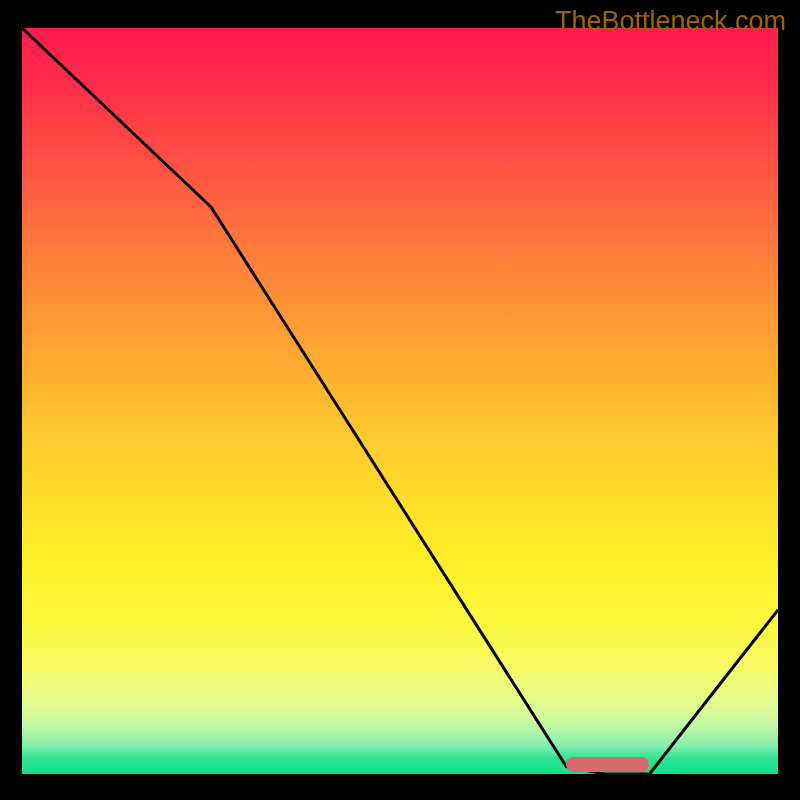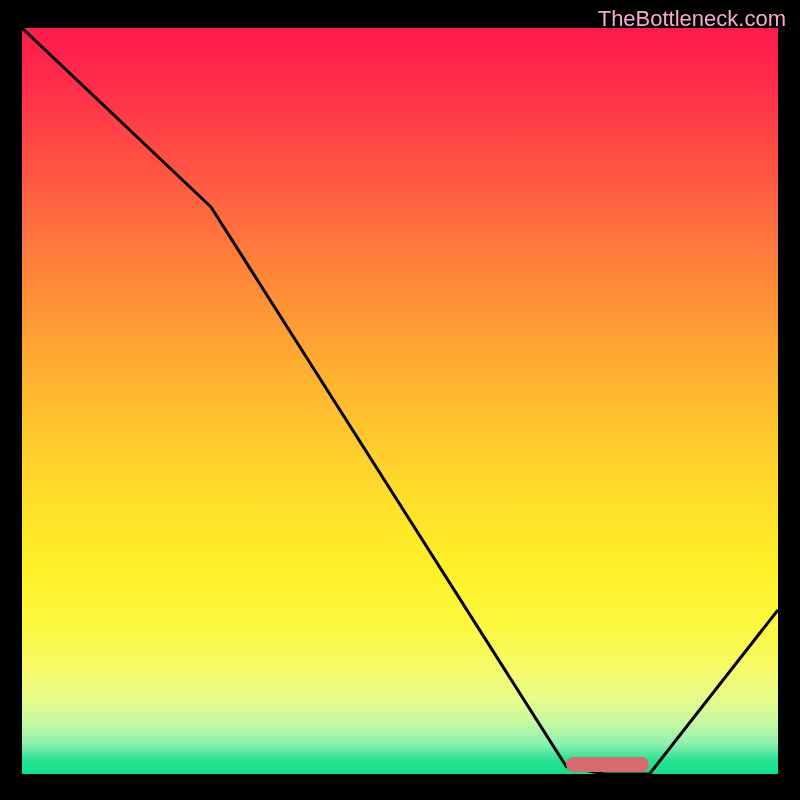--- a/index.html
+++ b/index.html
@@ -8,22 +8,22 @@
     height: 800px;
     background: #000;
     font-family: Arial, sans-serif;
     position: relative;
     overflow: hidden;
   }
   .watermark {
     position: absolute;
     top: 6px;
     right: 14px;
-    color: #f9a8d4;
-    font-size: 22px;
+    color: #a16207;
+    font-size: 27px;
     font-weight: 500;
     z-index: 10;
   }
   .plot-area {
     position: absolute;
     left: 22px;
     top: 28px;
     width: 756px;
     height: 746px;
     background: linear-gradient(to bottom,

